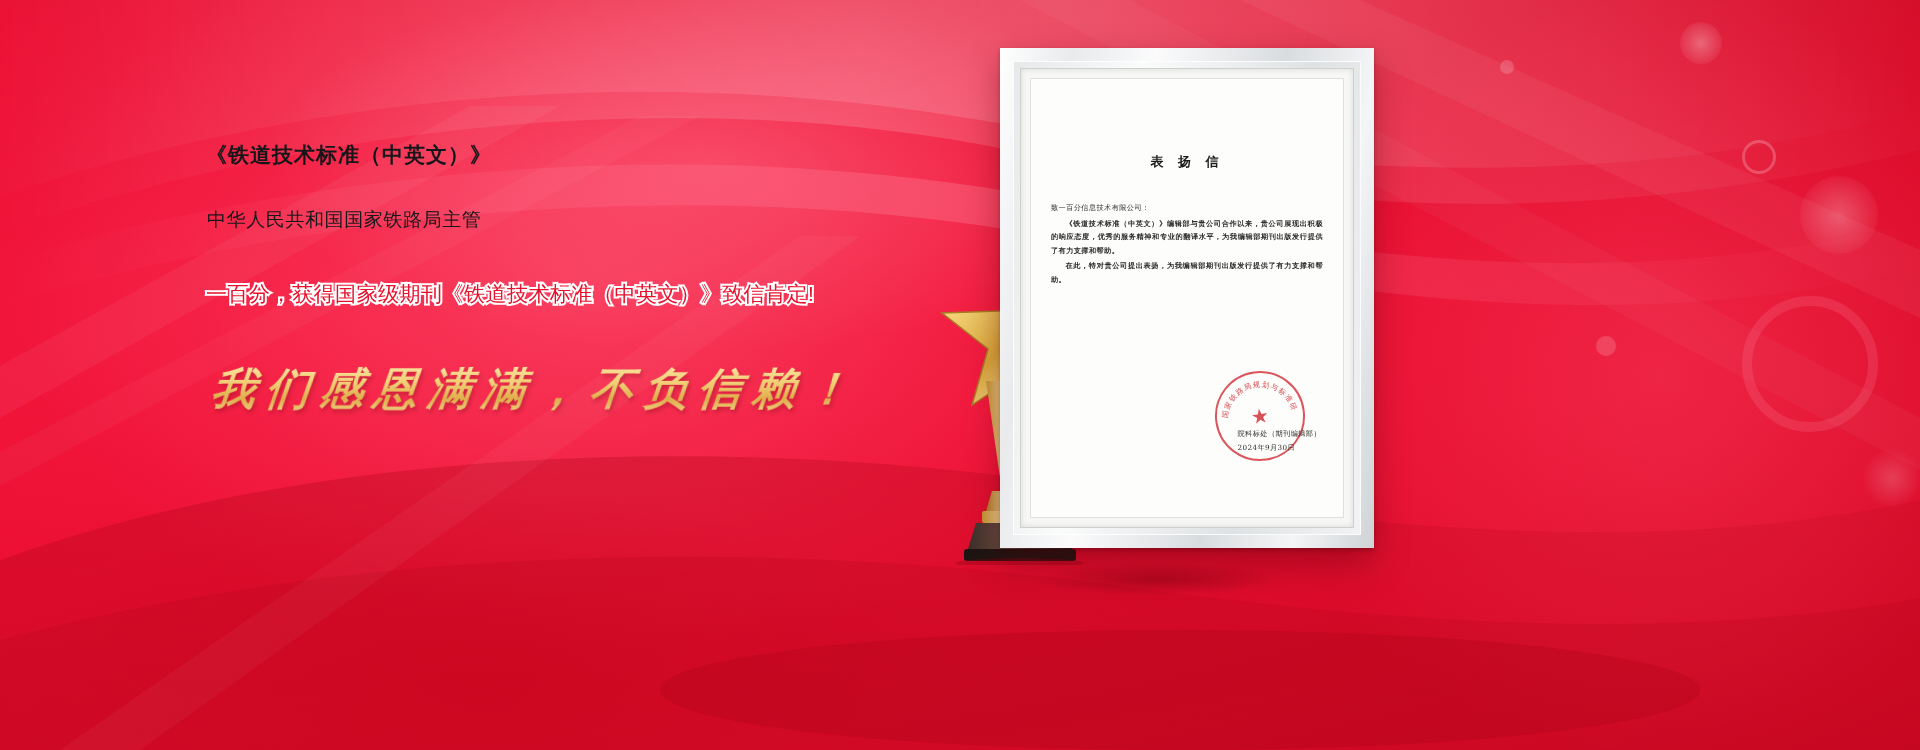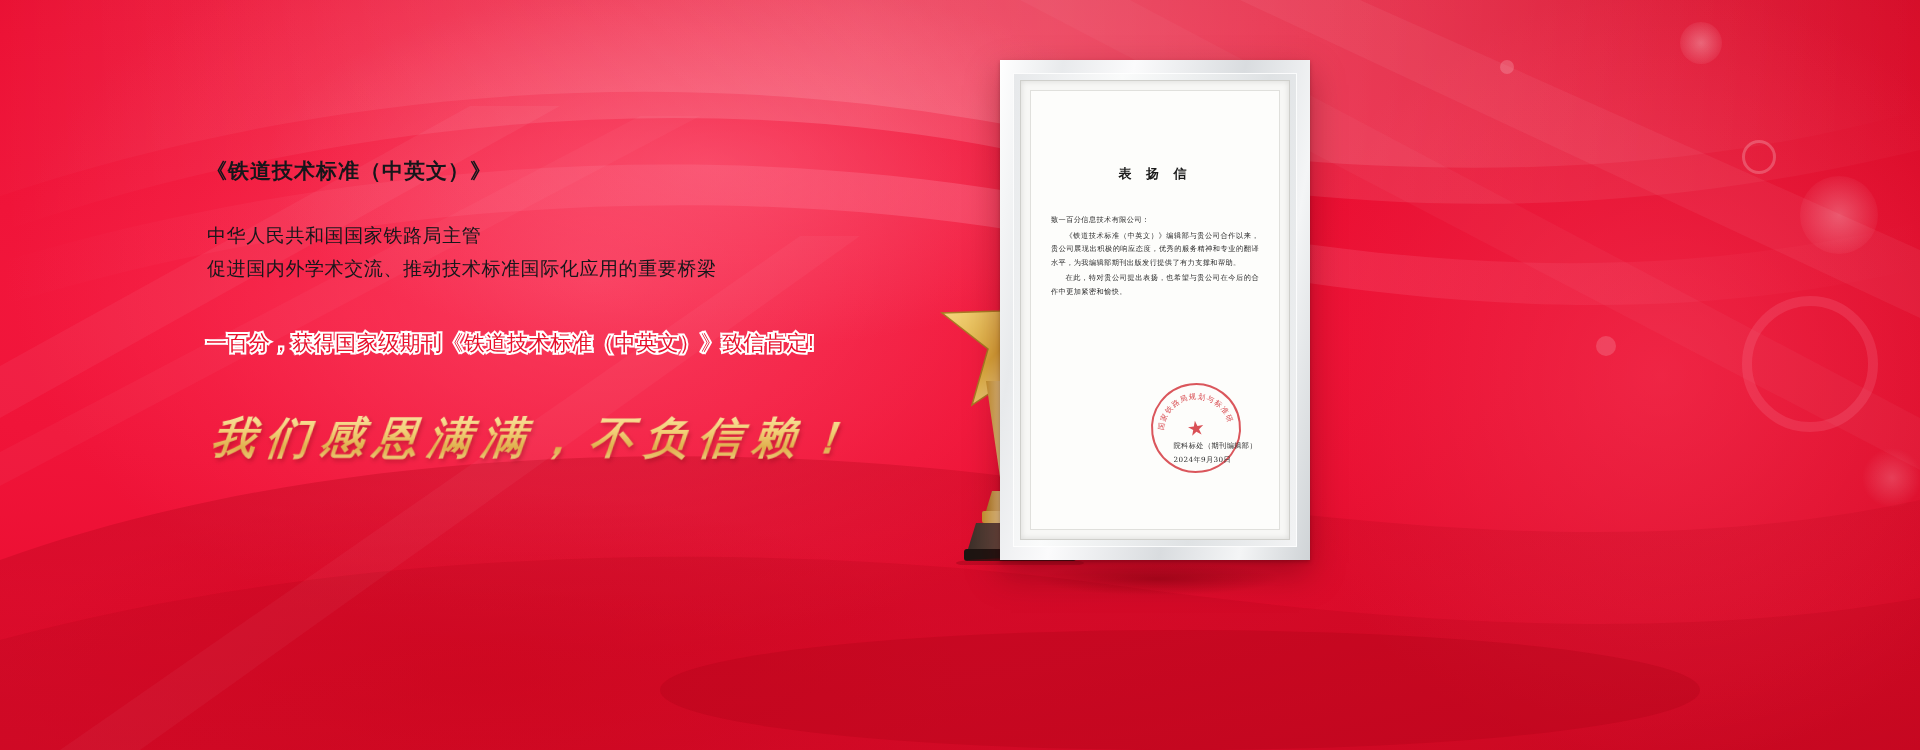--- a/index.html
+++ b/index.html
@@ -37,21 +37,21 @@
 
   .wave{position:absolute;left:0;top:0;width:1920px;height:750px;}
 
   .bokeh{position:absolute;border-radius:50%;}
   .bokeh.ring{background:transparent;}
 
   
   .copy{position:absolute;left:206px;top:140px;width:760px;}
   .journal-title{
     font-size:21px;font-weight:bold;color:#15161a;letter-spacing:1px;
-    line-height:30px;margin:16px 0 34px 0;
+    line-height:30px;margin:0 0 34px 0;
   }
   .body-line{
     font-size:19px;color:#16171b;line-height:32px;letter-spacing:.6px;
     margin:1px;white-space:nowrap;
   }
   .headline{
     margin:44px 0 0 0;
     font-size:21px;font-weight:normal;letter-spacing:.5px;white-space:nowrap;
     color:#e8112c;
     -webkit-text-stroke:4px #ffffff;
@@ -71,21 +71,21 @@
 
   
   .trophy{position:absolute;left:930px;top:245px;width:180px;height:320px;}
 
   
   .cert-shadow{
     position:absolute;left:988px;top:556px;width:340px;height:46px;
     background:radial-gradient(closest-side at 50% 50%, rgba(120,0,12,.45), rgba(120,0,12,0) 72%);
   }
   .cert{
-    position:absolute;left:1000px;top:60px;width:310px;height:500px;
+    position:absolute;left:1000px;top:48px;width:374px;height:500px;
     background:linear-gradient(100deg,#ffffff 0%,#e8eaec 16%,#fbfbfc 34%,#d9dcdf 62%,#f4f5f6 82%,#cfd3d6 100%);
     box-shadow:0 14px 32px rgba(90,0,10,.40), 0 2px 4px rgba(0,0,0,.25);
     padding:13px;box-sizing:border-box;
   }
   .cert-inner{
     width:100%;height:100%;box-sizing:border-box;
     background:linear-gradient(100deg,#e6e8ea 0%,#fafbfb 30%,#dfe2e4 70%,#f2f3f4 100%);
     padding:7px;
     box-shadow:inset 0 0 0 1px rgba(255,255,255,.85);
   }
@@ -106,21 +106,21 @@
   .cert-title{
     text-align:center;margin:48px 0 30px 0;
     font-family:"DejaVu Serif","Liberation Serif",serif;
     font-size:13px;font-weight:bold;color:#1b1b1b;letter-spacing:5px;
   }
   .cert-p{
     font-family:"DejaVu Serif","Liberation Serif",serif;
     font-size:7.2px;line-height:13.5px;color:#2a2a2a;
     margin:0 0 2px 0;text-align:justify;letter-spacing:.4px;
   }
-  .cert-p.indent{text-indent:2em;}
+  .cert-p.indent{text-indent:2em;font-weight:bold;}
   .cert-sign{
     position:absolute;right:22px;bottom:62px;
     font-family:"DejaVu Serif","Liberation Serif",serif;
     font-size:7.2px;line-height:14px;color:#2a2a2a;letter-spacing:.4px;
   }
   .seal{
     position:absolute;right:38px;bottom:56px;width:86px;height:86px;
     border-radius:50%;
     border:2.5px solid rgba(205,22,30,.82);
     opacity:.88;
@@ -187,21 +187,20 @@
     <div class="bokeh ring" style="left:1742px;top:296px;width:116px;height:116px;border:10px solid rgba(255,160,180,.16);"></div>
     <div class="bokeh" style="left:1596px;top:336px;width:20px;height:20px;background:rgba(255,255,255,.16);"></div>
     <div class="bokeh" style="left:1862px;top:448px;width:60px;height:60px;background:radial-gradient(closest-side,rgba(255,255,255,.18),rgba(255,255,255,0));"></div>
     <div class="bokeh" style="left:1500px;top:60px;width:14px;height:14px;background:rgba(255,255,255,.18);"></div>
   </div>
 
   <div class="copy">
     <p class="journal-title">《铁道技术标准（中英文）》</p>
 
     <p class="body-line">中华人民共和国国家铁路局主管</p>
-    <p class="body-line">促进国内外学术交流、推动技术标准国际化应用的重要桥梁</p>
 
     <p class="headline">一百分，获得国家级期刊《铁道技术标准（中英文）》致信肯定!</p>
 
     <p class="calligraphy">我们感恩满满，不负信赖！</p>
   </div>
 
   <svg class="trophy" viewBox="0 0 180 320">
     <defs>
       <linearGradient id="goldA" x1="0" y1="0" x2="1" y2="1">
         <stop offset="0%" stop-color="#fff1c0"></stop>
@@ -249,21 +248,21 @@
     <div class="cert-inner">
       <div class="cert-mat">
         <div class="cert-paper">
 
           <div class="cert-title">表 扬 信</div>
 
           <p class="cert-p">致一百分信息技术有限公司：</p>
 
           <p class="cert-p indent">《铁道技术标准（中英文）》编辑部与贵公司合作以来，贵公司展现出积极的响应态度，优秀的服务精神和专业的翻译水平，为我编辑部期刊出版发行提供了有力支撑和帮助。</p>
 
-          <p class="cert-p indent">在此，特对贵公司提出表扬，也希望与贵公司在今后的合作中更加紧密和愉快。</p>
+          <p class="cert-p indent">在此，特对贵公司提出表扬，为我编辑部期刊出版发行提供了有力支撑和帮助。</p>
 
           <div class="seal">
             <svg class="seal-arc" viewBox="0 0 86 86">
               <defs>
                 <path id="arcpath" d="M10,47 A33,33 0 1,1 76,47"></path>
               </defs>
               <text font-size="7.4" fill="rgba(205,22,30,.9)" letter-spacing="1.1" font-family="DejaVu Serif, serif">
                 <textPath href="#arcpath" startOffset="6%">国家铁路局规划与标准研究院</textPath>
               </text>
             </svg>

